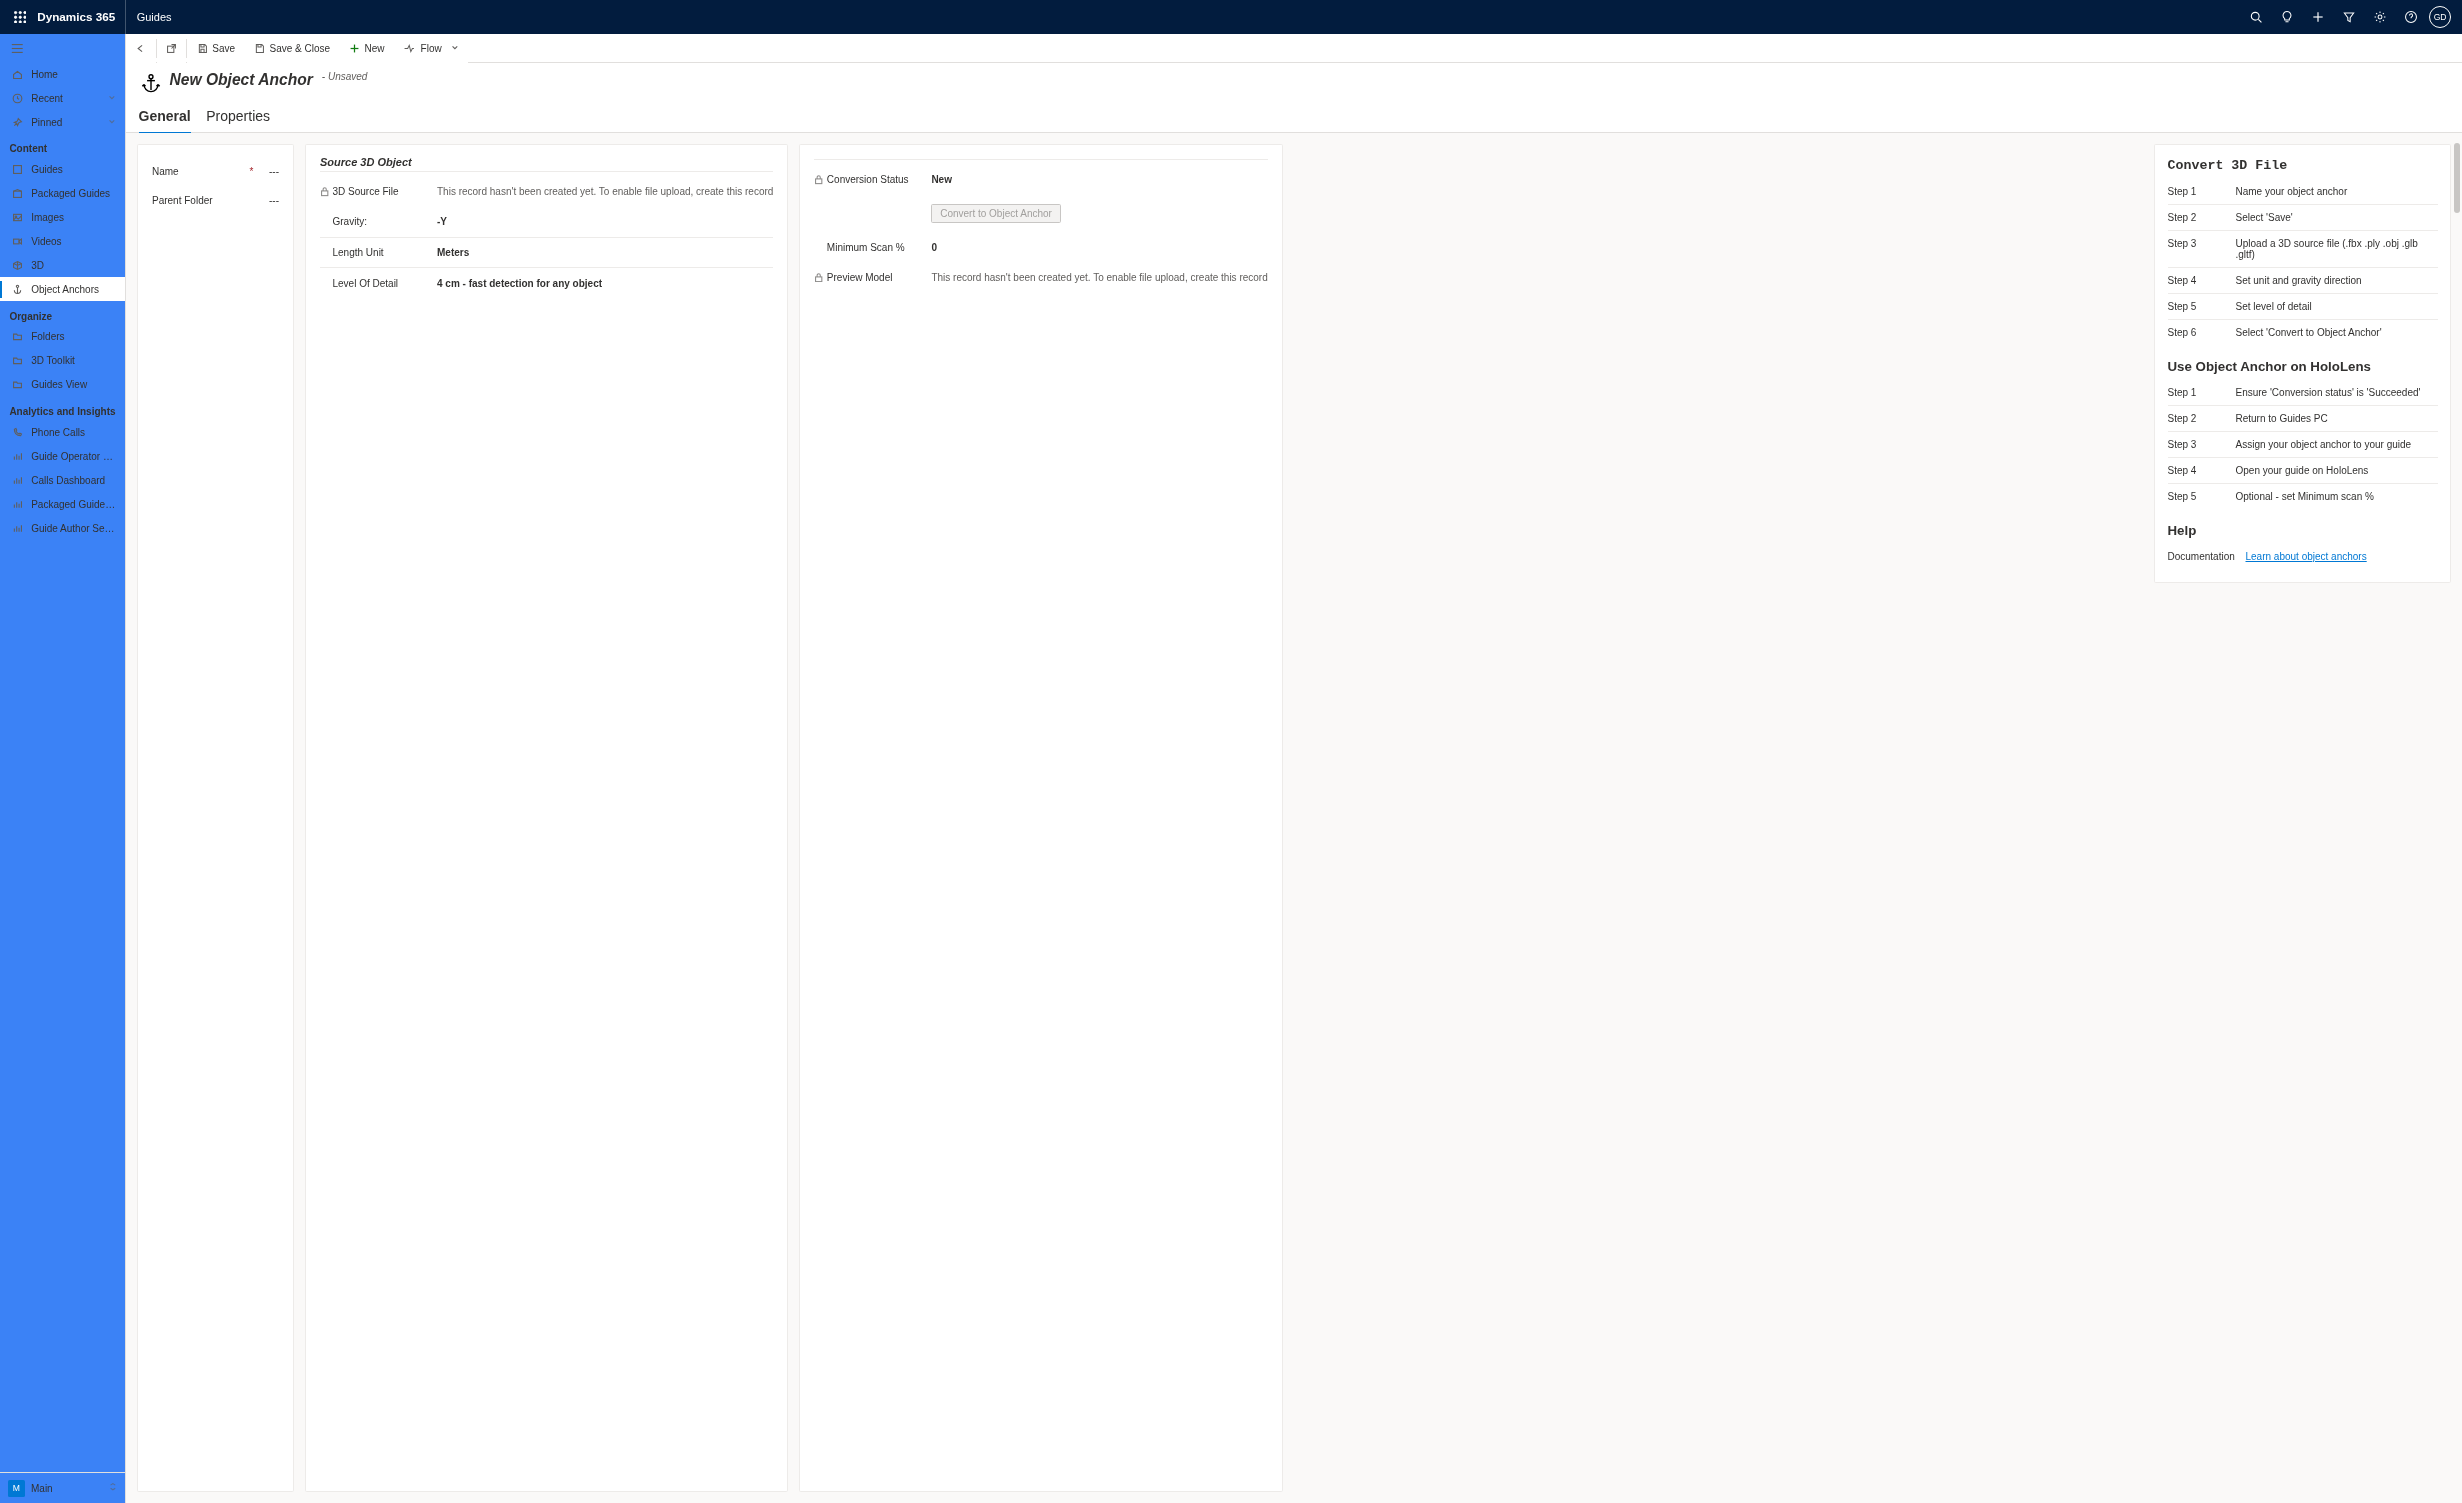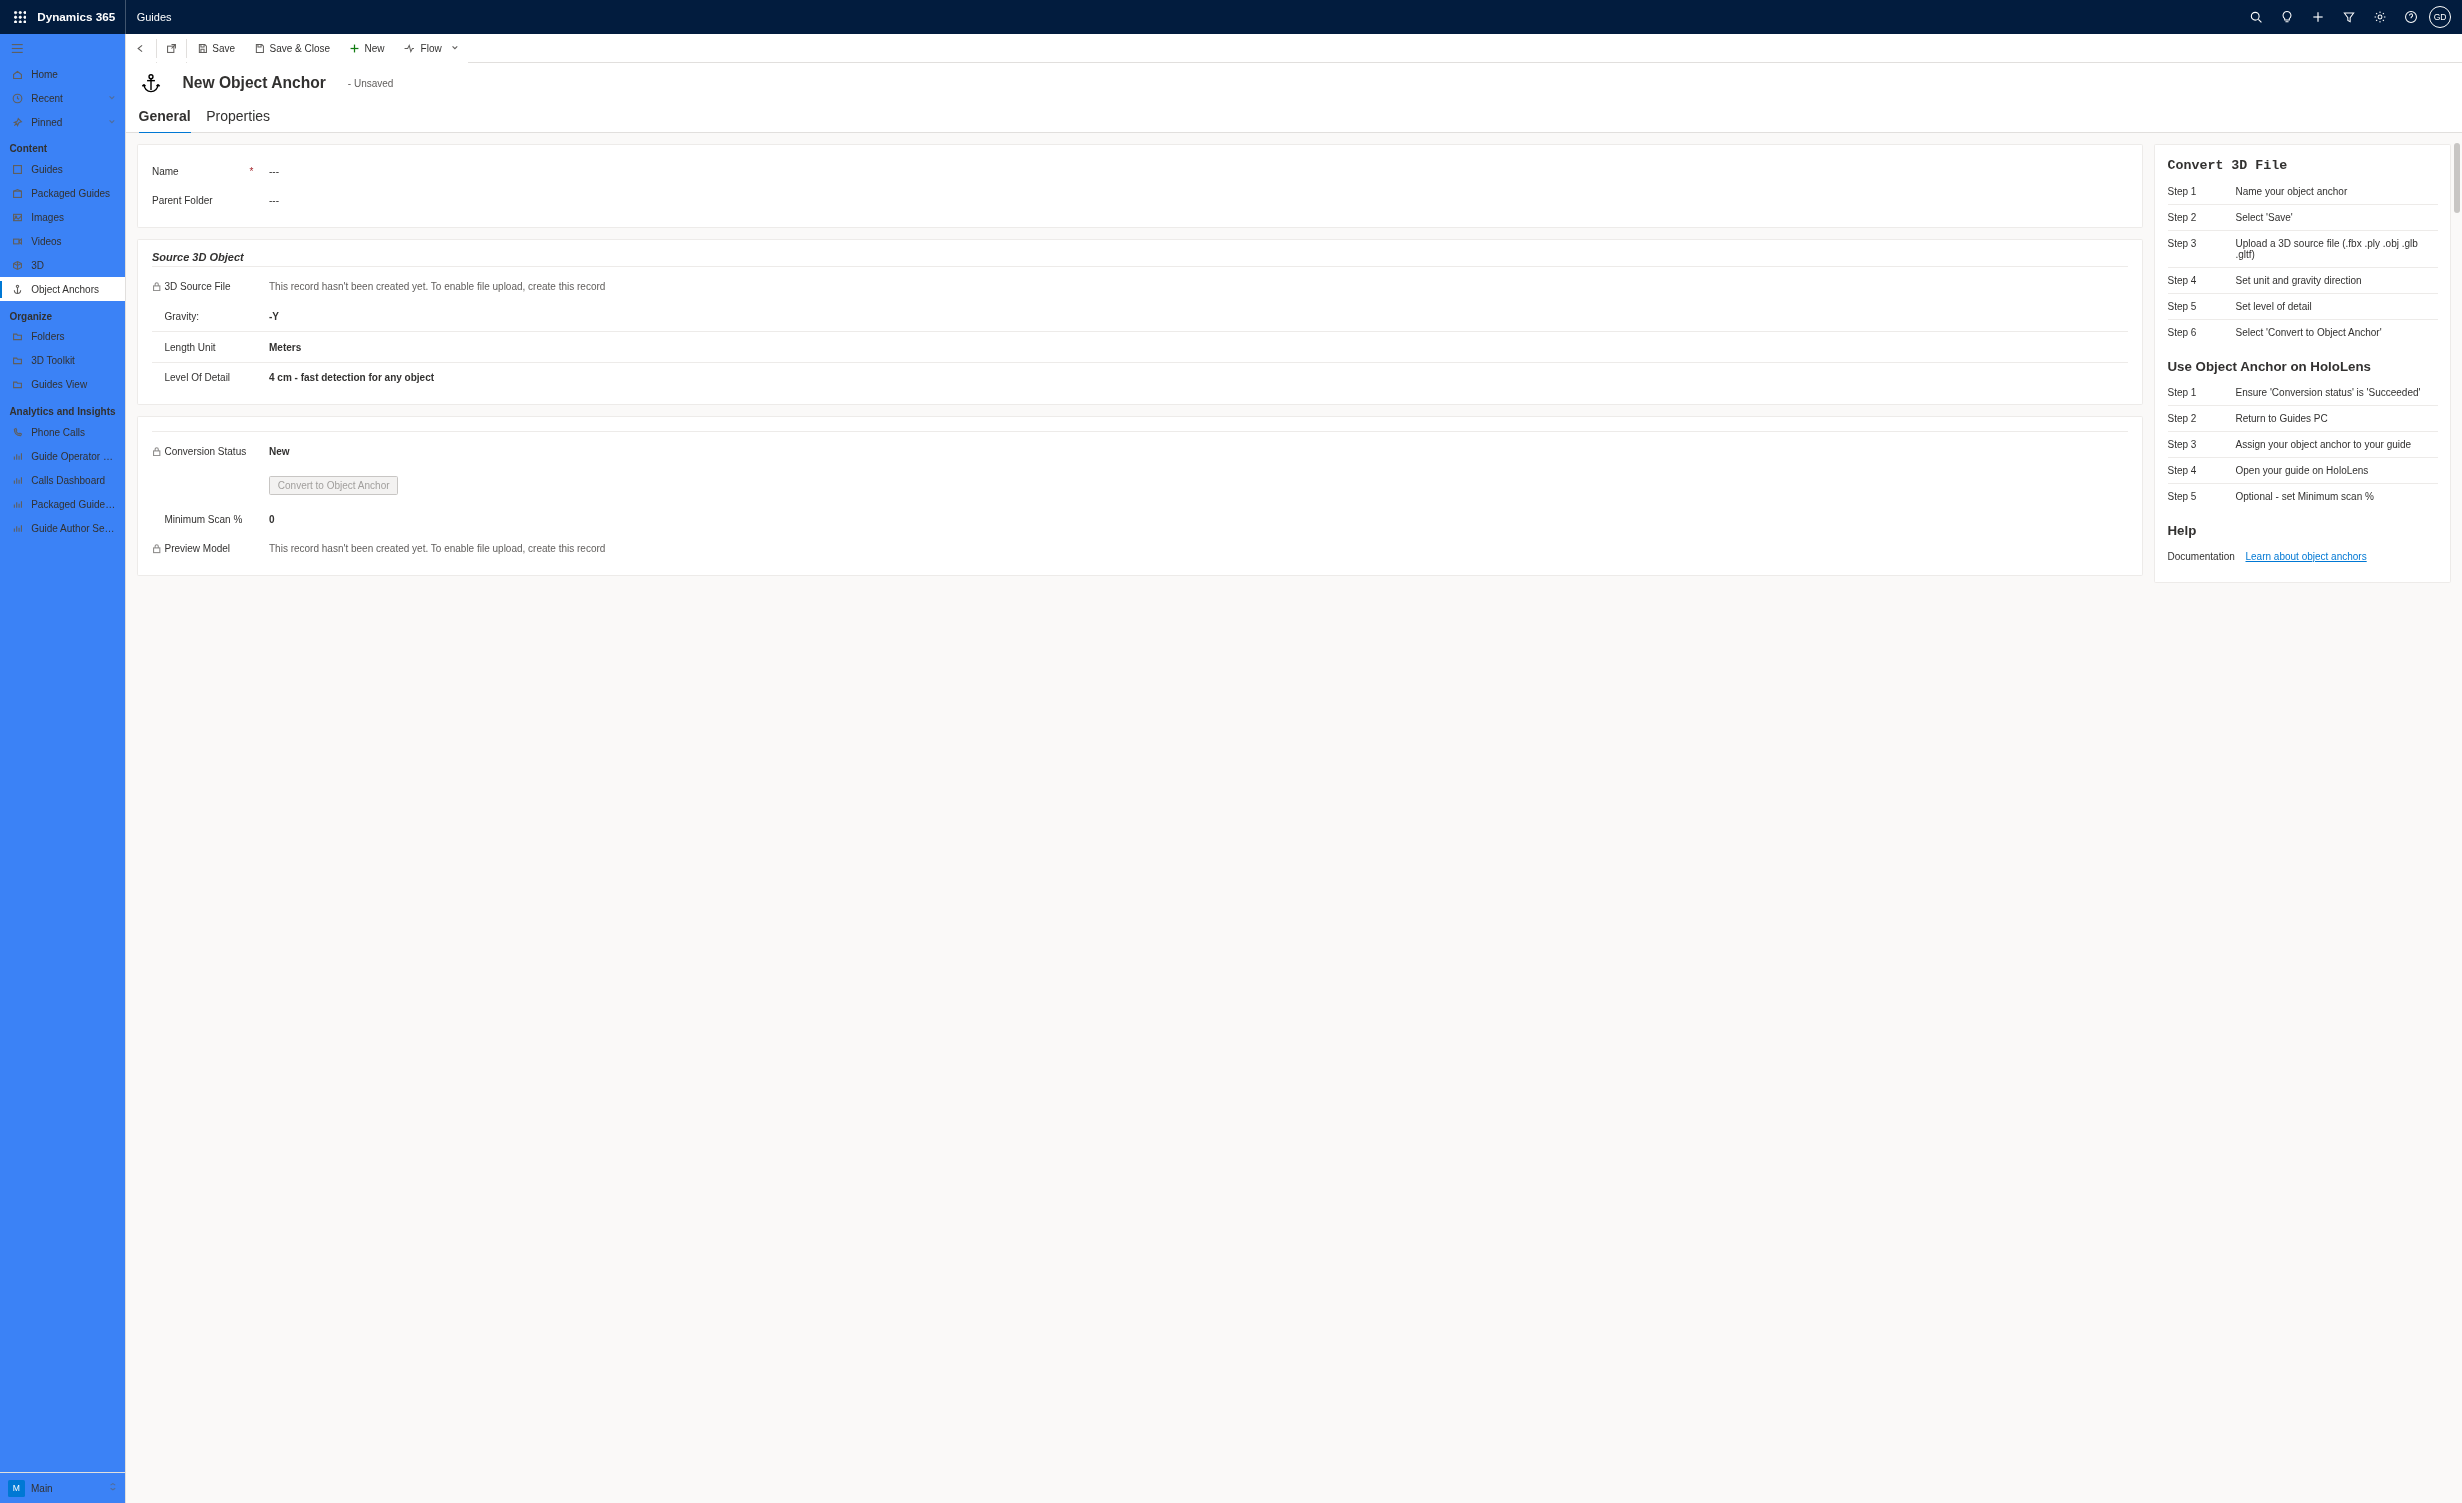--- a/index.html
+++ b/index.html
@@ -36,31 +36,31 @@
 
 
 .cmdbar{ height:29px; border-bottom:0.8px solid #e1dfdd; display:flex; align-items:center; background:#fff;}
 .cmdbar .cbtn{ height:29px; display:flex; align-items:center; padding:0 9.4px; font-size:10px; cursor:pointer; gap:4.7px; background:#fff;}
 .cmdbar .divider{ width:0.8px; height:19px; background:#e1dfdd;}
 .cmdbar svg{ stroke:#605e5c; }
 .cmdbar .green svg{ stroke:#107c10; }
 
 
 .main{ flex:1; display:flex; flex-direction:column; min-width:0;}
-.record-head{ padding:7.8px 12.5px 0; display:flex; align-items:center; gap:19px;}
+.record-head{ padding:7.8px 12.5px 0; display:flex; gap:6px;font-style:italic;}
 .record-head .r-icon{ width:25px;height:25px; display:flex;align-items:center;justify-content:center;}
 .record-head h1{ font-size:15.6px; font-weight:600;}
 .record-head .status{ font-size:10px; color:#605e5c; margin-left:3.1px;}
 
 .tabs{ display:flex; gap:15.6px; padding:7.8px 12.5px 0; border-bottom:0.8px solid #e1dfdd;}
 .tab{ font-size:14px; padding:4.7px 0 7.8px; cursor:pointer; color:#323130;}
 .tab.active{ font-weight:600; border-bottom:1.6px solid #0078d4; margin-bottom:-0.8px;}
 
 .form-scroll{ flex:1; overflow-y:auto; background:#faf9f8; padding:11px; display:flex; gap:11px; position:relative;}
-.form-left{ flex:1; min-width:0; display:flex; flex-direction:column; gap:11px;}
+.form-left{ flex:1; min-width:0; display:flex; flex-direction:row; gap:11px;}
 .form-right{ width:297px; flex-shrink:0;}
 
 .card{ background:#fff; border:0.8px solid #edebe9; border-radius:1.6px; padding:11px 14px;}
 .card h3{ font-size:11px; font-weight:600; margin-bottom:3.1px;font-style:italic;}
 
 .field-row{ display:flex; align-items:flex-start; padding:9.4px 0;}
 .field-row.border-b{ border-bottom:0.8px solid #edebe9;}
 .field-row .label{ width:117px; font-size:10px; color:#323130; display:flex; align-items:center; gap:3.1px;}
 .field-row .label .lock{ width:9.4px;height:9.4px; opacity:.7;}
 .field-row .req{ color:#a4262c; margin-left:auto; padding-right:15.6px;}

